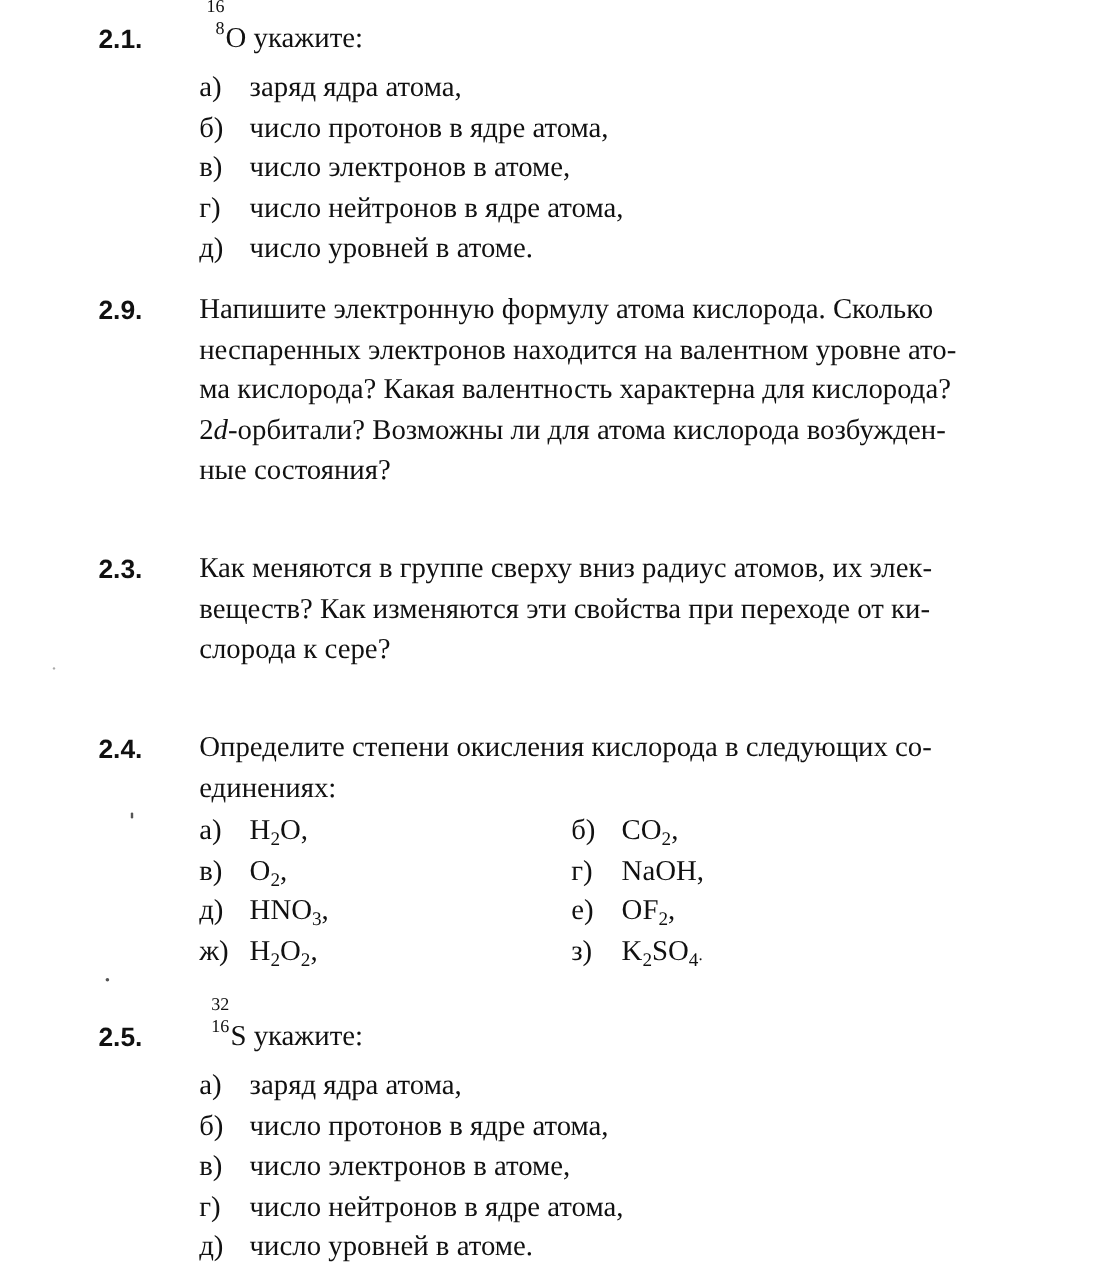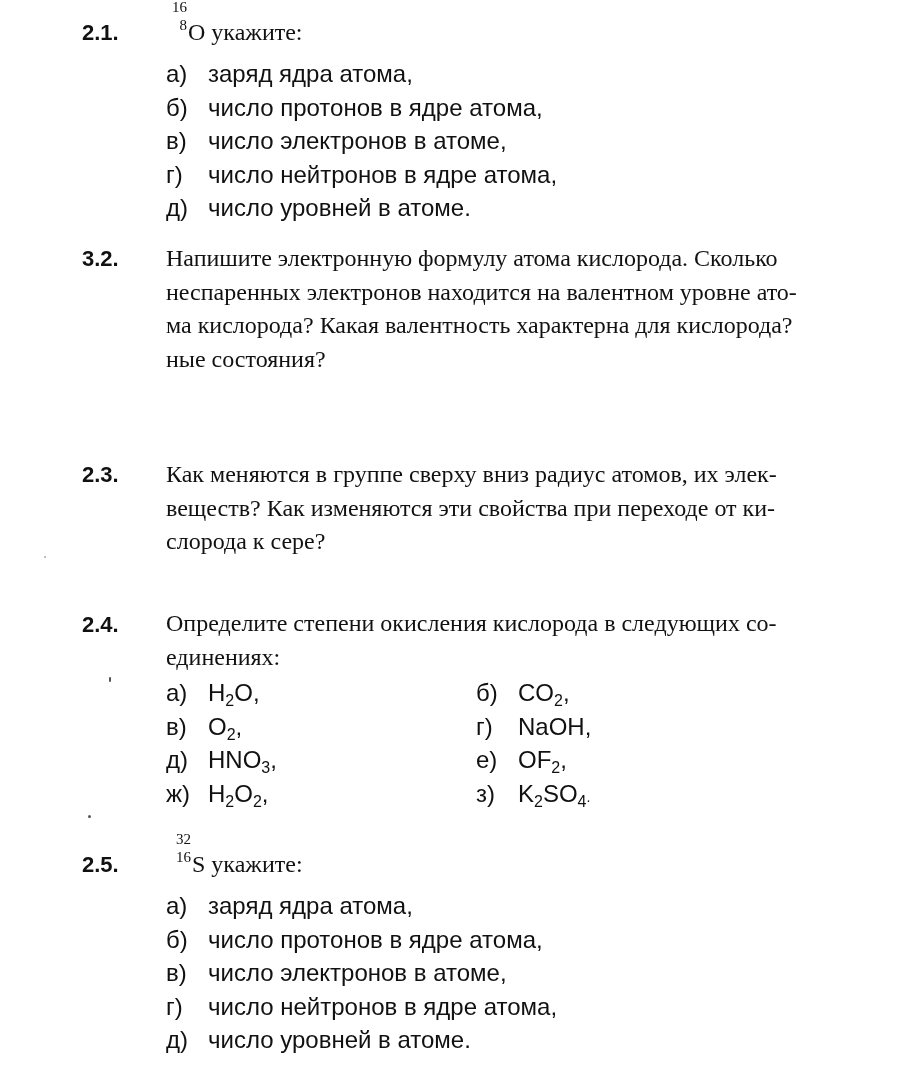--- a/index.html
+++ b/index.html
@@ -1,20 +1,20 @@
 <!DOCTYPE html>
 <html><head>
 <meta charset="utf-8">
 <style>
   html, body { margin: 0; padding: 0; background: #ffffff; }
   body { width: 924px; height: 1066px; position: relative; overflow: hidden; color: #111; }
   .num { position: absolute; left: 82px; font-family: "Liberation Sans", sans-serif; font-weight: bold; font-size: 22px; }
   .txt { position: absolute; left: 166px; font-family: "Liberation Serif", serif; font-size: 24px; line-height: 33.5px; }
   .para { width: 705px; text-align: justify; text-align-last: left; }
-  .list { position: absolute; left: 166px; font-family: Liberation Sans, sans-serif; font-size: 24px; }
+  .list { position: absolute; left: 166px; font-family: Liberation Serif, serif; font-size: 24px; }
   .li { height: 33.5px; line-height: 33.5px; white-space: nowrap; }
   .lbl { display: inline-block; width: 42px; }
   .col2 { position: absolute; left: 476px; }
   .nuc { display: inline-block; position: relative; width: 22px; height: 20px; vertical-align: baseline; }
   .nuc .a { position: absolute; right: 1px; top: -20px; font-size: 15px; line-height: 1; }
   .nuc .z { position: absolute; right: 1px; top: -2px; font-size: 15px; line-height: 1; }
   sub { font-size: 16px; vertical-align: -5px; line-height: 0; }
   .dot { position: absolute; background: #555; border-radius: 50%; }
 </style>
 </head>
@@ -26,25 +26,26 @@
   <span>укажите:</span>
 </div>
 <div class="list" style="top:57px">
   <div class="li"><span class="lbl">а)</span><span>заряд ядра атома,</span></div>
   <div class="li"><span class="lbl">б)</span><span>число протонов в ядре атома,</span></div>
   <div class="li"><span class="lbl">в)</span><span>число электронов в атоме,</span></div>
   <div class="li"><span class="lbl">г)</span><span>число нейтронов в ядре атома,</span></div>
   <div class="li"><span class="lbl">д)</span><span>число уровней в атоме.</span></div>
 </div>
 
-<div class="num" style="top:246px">3.2.</div>
+<div class="num" style="top:246px">2.9.</div>
 <div class="txt para" style="top:242px">
   <div>Напишите электронную формулу атома кислорода. Сколько</div>
   <div>неспаренных электронов находится на валентном уровне ато-</div>
   <div>ма кислорода? Какая валентность характерна для кислорода?</div>
+  <div><span>2</span><i>d</i><span>-орбитали? Возможны ли для атома кислорода возбужден-</span></div>
   <div>ные состояния?</div>
 </div>
 
 <div class="num" style="top:462px">2.3.</div>
 <div class="txt para" style="top:458px">
   <div>Как меняются в группе сверху вниз радиус атомов, их элек-</div>
   <div>веществ? Как изменяются эти свойства при переходе от ки-</div>
   <div>слорода к сере?</div>
 </div>
 

